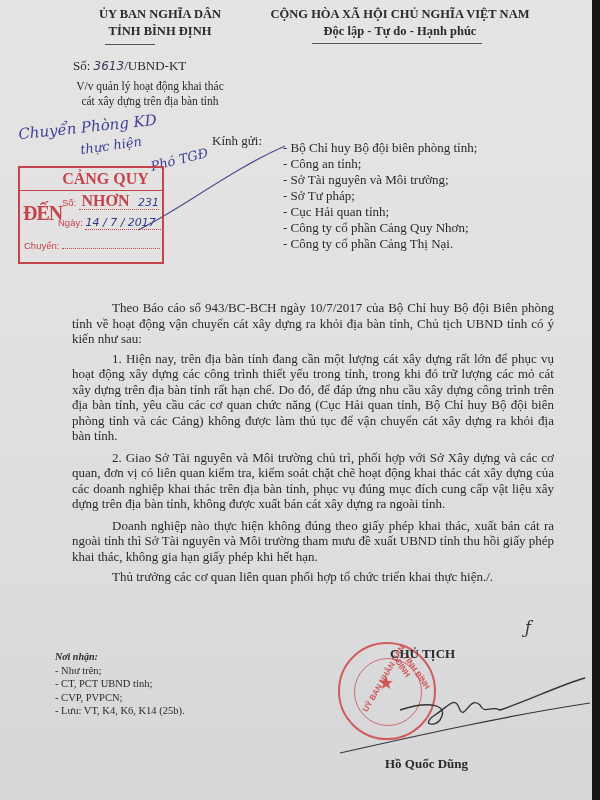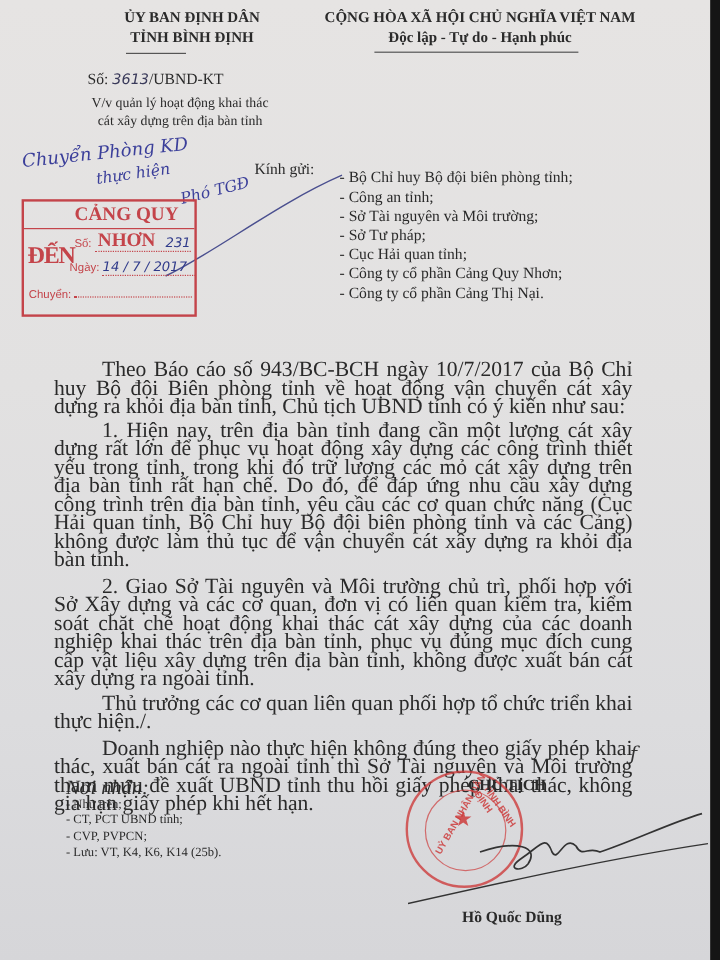--- a/index.html
+++ b/index.html
@@ -33,42 +33,42 @@
   .stamp {
     left:18px; top:166px; width:146px; height:98px;
     border:2px solid #c4444a; color:#c4444a; box-sizing:border-box;
     font-family:"Liberation Sans", sans-serif;
   }
   .stamp .title { height:22px; border-bottom:1.5px solid #c4444a; text-align:center; font-family:"Liberation Serif", serif; font-weight:bold; font-size:16px; line-height:22px;padding-left:29px; }
   .stamp .den { position:absolute; left:3px; top:34px; font-family:"Liberation Serif", serif; font-size:20px; font-weight:bold; letter-spacing:-1px; }
   .stamp .row { position:absolute; font-size:9.5px; white-space:nowrap; }
   .stamp .val { font-family:"DejaVu Sans", sans-serif; font-style:italic; color:#2f3a8a; font-size:11px; }
   .stamp .dots { border-bottom:1px dotted #c4444a; display:inline-block; }
-  .body { left:45px; width:482px; font-size:18px; line-height:15.5px; text-align:justify; }
+  .body { left:72px; width:482px; font-size:13px; line-height:15.5px; text-align:justify; }
   .body p { margin:0; }
   .indent { text-indent:40px; }
   .noinhan { left:55px; top:650px; font-size:10.5px; line-height:13.5px; }
-  .noinhan .lbl { font-weight:normal; font-style:italic; font-size:17px; }
+  .noinhan .lbl { font-weight:bold; font-style:italic; font-size:10px; }
   .sig-title { left:390px; top:646px; font-weight:bold; font-size:13px; }
   .sig-name { left:385px; top:756px; font-weight:bold; font-size:13px; }
   .seal {
     left:338px; top:642px; width:98px; height:98px; border-radius:50%;
     border:2px solid rgba(205,60,60,0.8); box-sizing:border-box;
   }
   .seal-inner { position:absolute; left:14px; top:14px; width:66px; height:66px; border-radius:50%; border:1.5px solid rgba(205,60,60,0.7); }
   .seal-star { position:absolute; left:38px; top:28px; color:rgba(205,60,60,0.85); font-size:18px; font-family:"DejaVu Sans", sans-serif; }
   .seal-text { position:absolute; color:rgba(205,60,60,0.85); font-size:8px; font-family:"Liberation Sans", sans-serif; font-weight:bold; }
 </style>
 </head>
 <body>
 
 <div class="paper">
 
   <div class="abs hdr-left">
-    <div>ỦY BAN ĐỊNH DÂN</div>
+    <div>ỦY BAN NGHĨA DÂN</div>
     <div>TỈNH BÌNH ĐỊNH</div>
   </div>
   <div class="abs rule" style="left:105px;top:44px;width:50px;"></div>
 
   <div class="abs hdr-right">
     <div>CỘNG HÒA XÃ HỘI CHỦ NGHĨA VIỆT NAM</div>
     <div>Độc lập - Tự do - Hạnh phúc</div>
   </div>
   <div class="abs rule" style="left:312px;top:43px;width:170px;"></div>
 
@@ -116,22 +116,22 @@
     <div>- Sở Tư pháp;</div>
     <div>- Cục Hải quan tỉnh;</div>
     <div>- Công ty cổ phần Cảng Quy Nhơn;</div>
     <div>- Công ty cổ phần Cảng Thị Nại.</div>
   </div>
 
   <div class="abs body" style="top:300px;">
     <p class="indent">Theo Báo cáo số 943/BC-BCH ngày 10/7/2017 của Bộ Chỉ huy Bộ đội Biên phòng tỉnh về hoạt động vận chuyển cát xây dựng ra khỏi địa bàn tỉnh, Chủ tịch UBND tỉnh có ý kiến như sau:</p>
     <p class="indent" style="margin-top:4px;">1. Hiện nay, trên địa bàn tỉnh đang cần một lượng cát xây dựng rất lớn để phục vụ hoạt động xây dựng các công trình thiết yếu trong tỉnh, trong khi đó trữ lượng các mỏ cát xây dựng trên địa bàn tỉnh rất hạn chế. Do đó, để đáp ứng nhu cầu xây dựng công trình trên địa bàn tỉnh, yêu cầu các cơ quan chức năng (Cục Hải quan tỉnh, Bộ Chỉ huy Bộ đội biên phòng tỉnh và các Cảng) không được làm thủ tục để vận chuyển cát xây dựng ra khỏi địa bàn tỉnh.</p>
     <p class="indent" style="margin-top:6px;">2. Giao Sở Tài nguyên và Môi trường chủ trì, phối hợp với Sở Xây dựng và các cơ quan, đơn vị có liên quan kiểm tra, kiểm soát chặt chẽ hoạt động khai thác cát xây dựng của các doanh nghiệp khai thác trên địa bàn tỉnh, phục vụ đúng mục đích cung cấp vật liệu xây dựng trên địa bàn tỉnh, không được xuất bán cát xây dựng ra ngoài tỉnh.</p>
+    <p class="indent" style="margin-top:6px;">Doanh nghiệp nào thực hiện không đúng theo giấy phép khai thác, xuất bán cát ra ngoài tỉnh thì Sở Tài nguyên và Môi trường tham mưu đề xuất UBND tỉnh thu hồi giấy phép khai thác, không gia hạn giấy phép khi hết hạn.</p>
     <p class="indent" style="margin-top:5px;">Thủ trưởng các cơ quan liên quan phối hợp tổ chức triển khai thực hiện./.</p>
-    <p class="indent" style="margin-top:6px;">Doanh nghiệp nào thực hiện không đúng theo giấy phép khai thác, xuất bán cát ra ngoài tỉnh thì Sở Tài nguyên và Môi trường tham mưu đề xuất UBND tỉnh thu hồi giấy phép khai thác, không gia hạn giấy phép khi hết hạn.</p>
   </div>
 
   <div class="abs handnote" style="left:525px;top:618px;font-size:16px;color:#333;">ƒ</div>
 
   <div class="abs noinhan">
     <div class="lbl">Nơi nhận:</div>
     <div>- Như trên;</div>
     <div>- CT, PCT UBND tỉnh;</div>
     <div>- CVP, PVPCN;</div>
     <div>- Lưu: VT, K4, K6, K14 (25b).</div>

